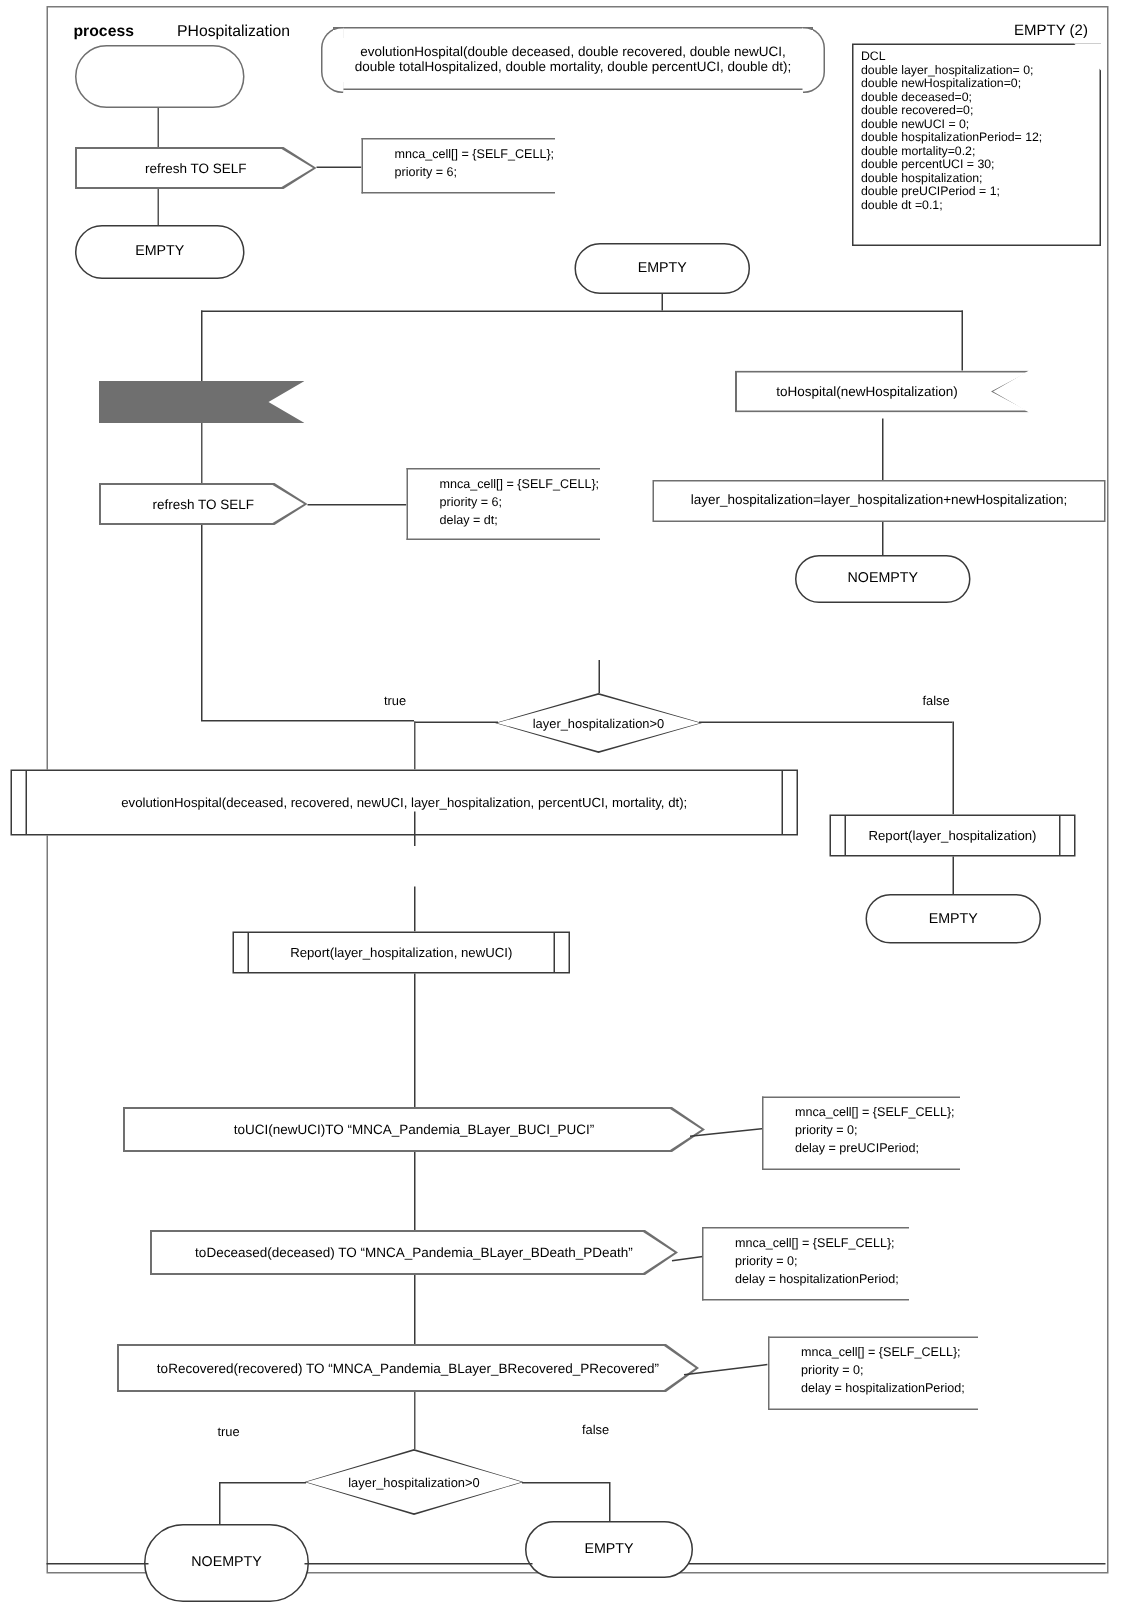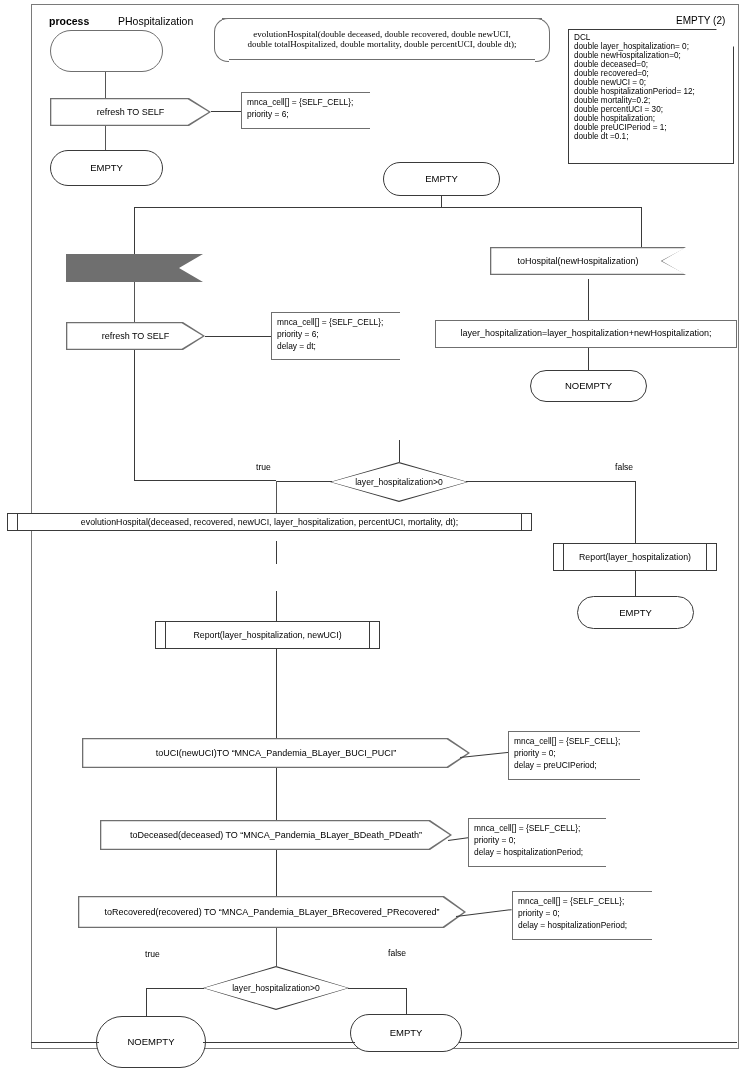--- a/index.html
+++ b/index.html
@@ -53,38 +53,38 @@
         clip-path:polygon(50% 0,100% 50%,50% 100%,0 50%);}
   .diamond .dtext{position:absolute;left:1.2px;top:1.2px;right:1.2px;bottom:1.2px;background:#fff;
         clip-path:polygon(50% 0,100% 50%,50% 100%,0 50%);
         display:flex;align-items:center;justify-content:center;}
   .diamond .dcap{position:absolute;width:100%;text-align:center;left:0;top:50%;
         transform:translateY(-50%);white-space:nowrap;}
 
   
   .note{position:absolute;box-sizing:border-box;background:#fff;
         border-top:1.3px solid #6f6f6f;border-left:1.3px solid #6f6f6f;border-bottom:1.3px solid #6f6f6f;
-        padding:3px 4px 3px 5px;}
+        padding:3px 4px 3px 21px;}
   .note div{white-space:nowrap;}
 
   
   .dcl{position:absolute;box-sizing:border-box;background:#fff;
        border:1.3px solid #3a3a3a;padding:3px 5px;}
   .dcl .foldcut{position:absolute;right:-1px;top:-1px;width:0;height:0;
        border-left:18px solid transparent;border-top:18px solid #fff;}
   .dcl div{white-space:nowrap;}
 
   
   .sig{position:absolute;box-sizing:border-box;background:#fff;border:1.3px solid #6f6f6f;}
   .sig .capL{position:absolute;left:-9px;top:-1.3px;width:14px;height:calc(100% + 2.6px);
        border:1.3px solid #6f6f6f;border-right:none;border-radius:14px 0 0 14px;background:#fff;}
   .sig .capR{position:absolute;right:-9px;top:-1.3px;width:14px;height:calc(100% + 2.6px);
        border:1.3px solid #6f6f6f;border-left:none;border-radius:0 14px 14px 0;background:#fff;}
   .sig .sgtxt{position:absolute;inset:0;display:flex;flex-direction:column;align-items:center;
-       justify-content:center;text-align:center;font-family:Liberation Serif, serif;}
+       justify-content:center;text-align:center;}
   .sig .sgmask{position:absolute;left:-1px;top:1.3px;width:3px;height:calc(100% - 2.6px);background:#fff;}
   .sig .sgmaskR{position:absolute;right:-1px;top:1.3px;width:3px;height:calc(100% - 2.6px);background:#fff;}
 </style>
 </head>
 <body>
 
 <div id="canvas">
 
   <div class="frame" style="left:31px;top:4px;width:706px;height:1043px;"></div>
 
@@ -201,21 +201,21 @@
   </div>
   <div class="lbl" style="left:256px;top:462px;font-size:8.6px;">true</div>
   <div class="lbl" style="left:615px;top:462px;font-size:8.6px;">false</div>
 
   <div class="hline thin" style="left:276px;top:481px;width:56px;"></div>
   <div class="vline" style="left:276px;top:481px;height:32px;"></div>
 
   <div class="hline thin" style="left:466px;top:481px;width:169px;"></div>
   <div class="vline thin" style="left:635px;top:481px;height:62px;"></div>
 
-  <div class="subr" style="left:7px;top:513px;width:525px;height:18px;">
+  <div class="subr" style="left:7px;top:513px;width:525px;height:44px;">
     <div class="inner" style="font-size:8.8px;">
       <span>evolutionHospital(deceased, recovered, newUCI, layer_hospitalization, percentUCI, mortality, dt);</span>
     </div>
   </div>
   <div class="vline thin" style="left:276px;top:541px;height:23px;"></div>
 
   <div class="vline thin" style="left:276px;top:591px;height:30px;"></div>
 
   <div class="subr" style="left:155px;top:621px;width:225px;height:28px;">
     <div class="inner" style="font-size:8.8px;">

